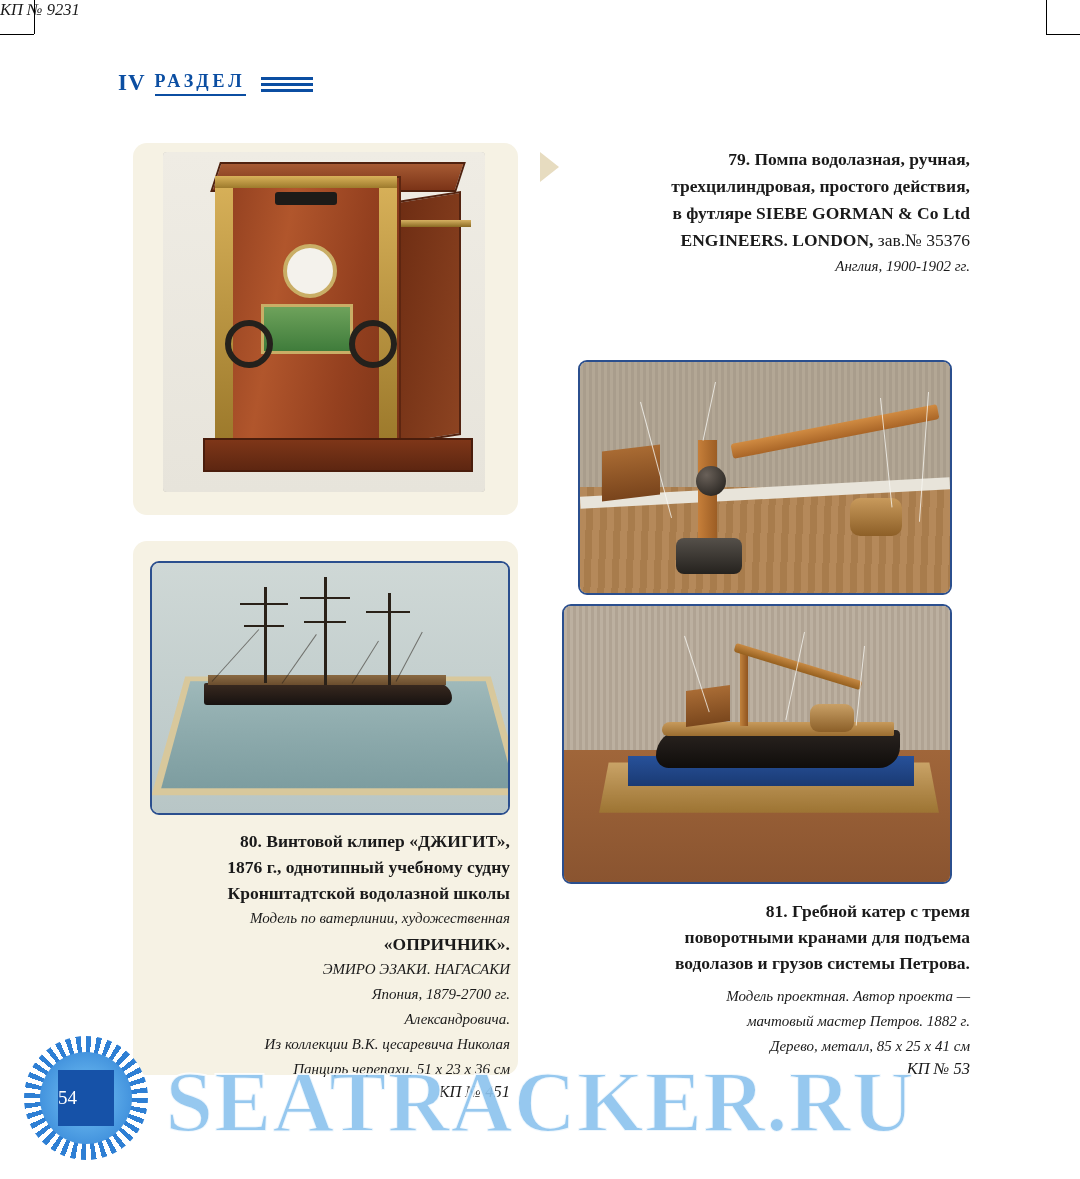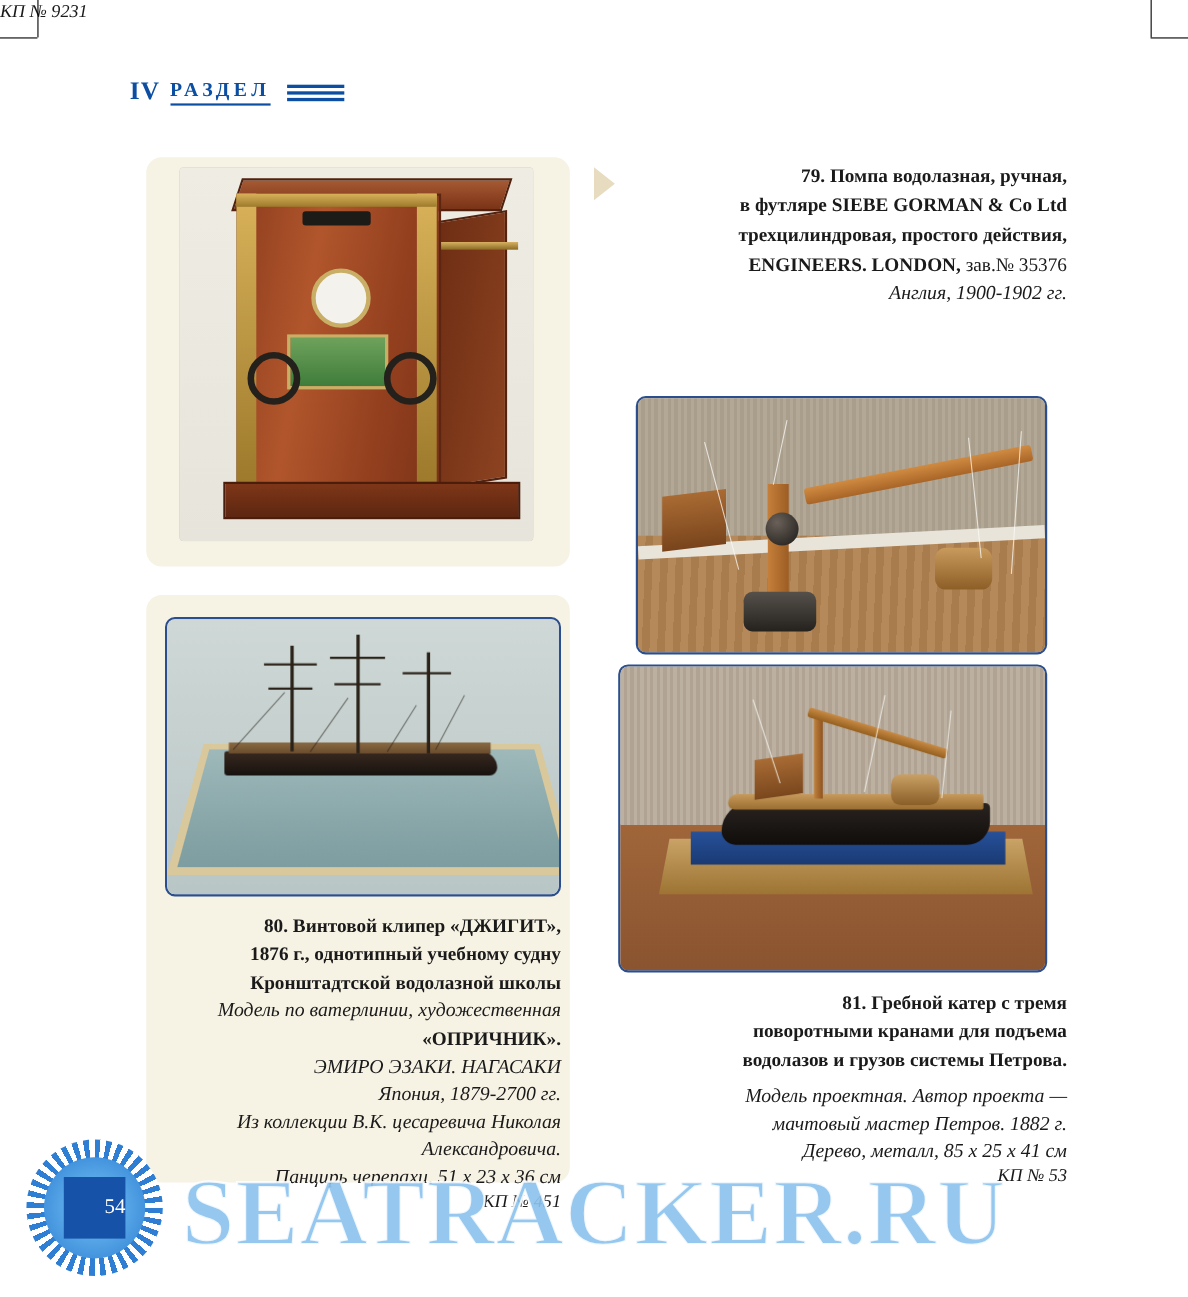--- a/index.html
+++ b/index.html
@@ -269,21 +269,21 @@
 
   
   .caption {
     position: absolute;
     font-family: "Liberation Serif", serif;
     color: #1a1a1a;
     text-align: right;
   }
   .cap-line { display: block; }
   .cap-bold { font-weight: bold; font-size: 17.5px; line-height: 26px; }
-  .cap-ital { font-style: italic; font-size: 18px; line-height: 25px; }
+  .cap-ital { font-style: italic; font-size: 15px; line-height: 25px; }
   .cap-kp { font-style: italic; font-size: 16.5px; }
 
   #cap-79 { left: 578px; top: 146px; width: 392px; }
   #cap-79 .cap-bold { line-height: 27px; }
   #cap-79 .normal-inline { font-weight: normal; }
 
   #cap-80 { left: 140px; top: 828px; width: 370px; }
   #cap-81 { left: 578px; top: 898px; width: 392px; }
 
   #kp-9231 { left: 145px; top: 482px; font-style: italic; font-size: 16.5px; color: #1a1a1a; }
@@ -310,21 +310,21 @@
       repeating-conic-gradient(from 0deg, #2e7fd4 0deg 5deg, #ffffff 5deg 10deg);
   }
   .sun-inner {
     position: absolute; left: 16px; top: 16px; width: 92px; height: 92px;
     border-radius: 50%;
     background: radial-gradient(circle, #5aa9e8 40%, #2e7fd4 100%);
   }
   .page-square {
     position: absolute; left: 34px; top: 34px; width: 56px; height: 56px;
     background: #1652a8;
-    display: flex; align-items: center; justify-content: flex-end;
+    display: flex; align-items: center; justify-content: flex-start;
   }
   .page-square span {
     color: #ffffff;
     font-family: "Liberation Serif", serif;
     font-size: 19px;
   }
 
   
   .watermark {
     position: absolute;
@@ -376,22 +376,22 @@
   <div class="pump-ring" style="left:62px;top:168px;"></div>
   <div class="pump-ring" style="left:186px;top:168px;"></div>
   <div class="pump-base"></div>
 </div>
 <div id="kp-9231">КП  № 9231</div>
 
 <div class="arrow-marker"></div>
 
 <div class="caption" id="cap-79">
   <span class="cap-line cap-bold">79. Помпа водолазная, ручная,</span>
+  <span class="cap-line cap-bold">трехцилиндровая, простого действия,</span>
   <span class="cap-line cap-bold">в футляре SIEBE GORMAN &amp; Co Ltd</span>
-  <span class="cap-line cap-bold">трехцилиндровая, простого действия,</span>
   <span class="cap-line cap-bold">
     <span>ENGINEERS. LONDON,</span>
     <span class="normal-inline">зав.№ 35376</span>
   </span>
   <span class="cap-line cap-ital">Англия, 1900-1902 гг.</span>
 </div>
 
 <div class="photo framed" id="photo-crane-top">
   <div class="crane-bg"></div>
   <div class="crane-wall"></div>
@@ -458,22 +458,22 @@
 </div>
 
 <div class="caption" id="cap-80">
   <span class="cap-line cap-bold">80. Винтовой клипер  «ДЖИГИТ»,</span>
   <span class="cap-line cap-bold">1876 г., однотипный учебному судну</span>
   <span class="cap-line cap-bold">Кронштадтской водолазной школы</span>
   <span class="cap-line cap-ital">Модель по ватерлинии, художественная</span>
   <span class="cap-line cap-bold">«ОПРИЧНИК».</span>
   <span class="cap-line cap-ital">ЭМИРО ЭЗАКИ. НАГАСАКИ</span>
   <span class="cap-line cap-ital">Япония, 1879-2700 гг.</span>
+  <span class="cap-line cap-ital">Александровича.</span>
   <span class="cap-line cap-ital">Из коллекции В.К. цесаревича Николая</span>
-  <span class="cap-line cap-ital">Александровича.</span>
   <span class="cap-line cap-ital">Панцирь черепахи, 51 х 23 х 36 см</span>
   <span class="cap-line cap-kp">КП  № 451</span>
 </div>
 
 <div class="page-badge-wrap">
   <div class="sunburst"></div>
   <div class="sun-inner"></div>
   <div class="page-square">
     <span>54</span>
   </div>

